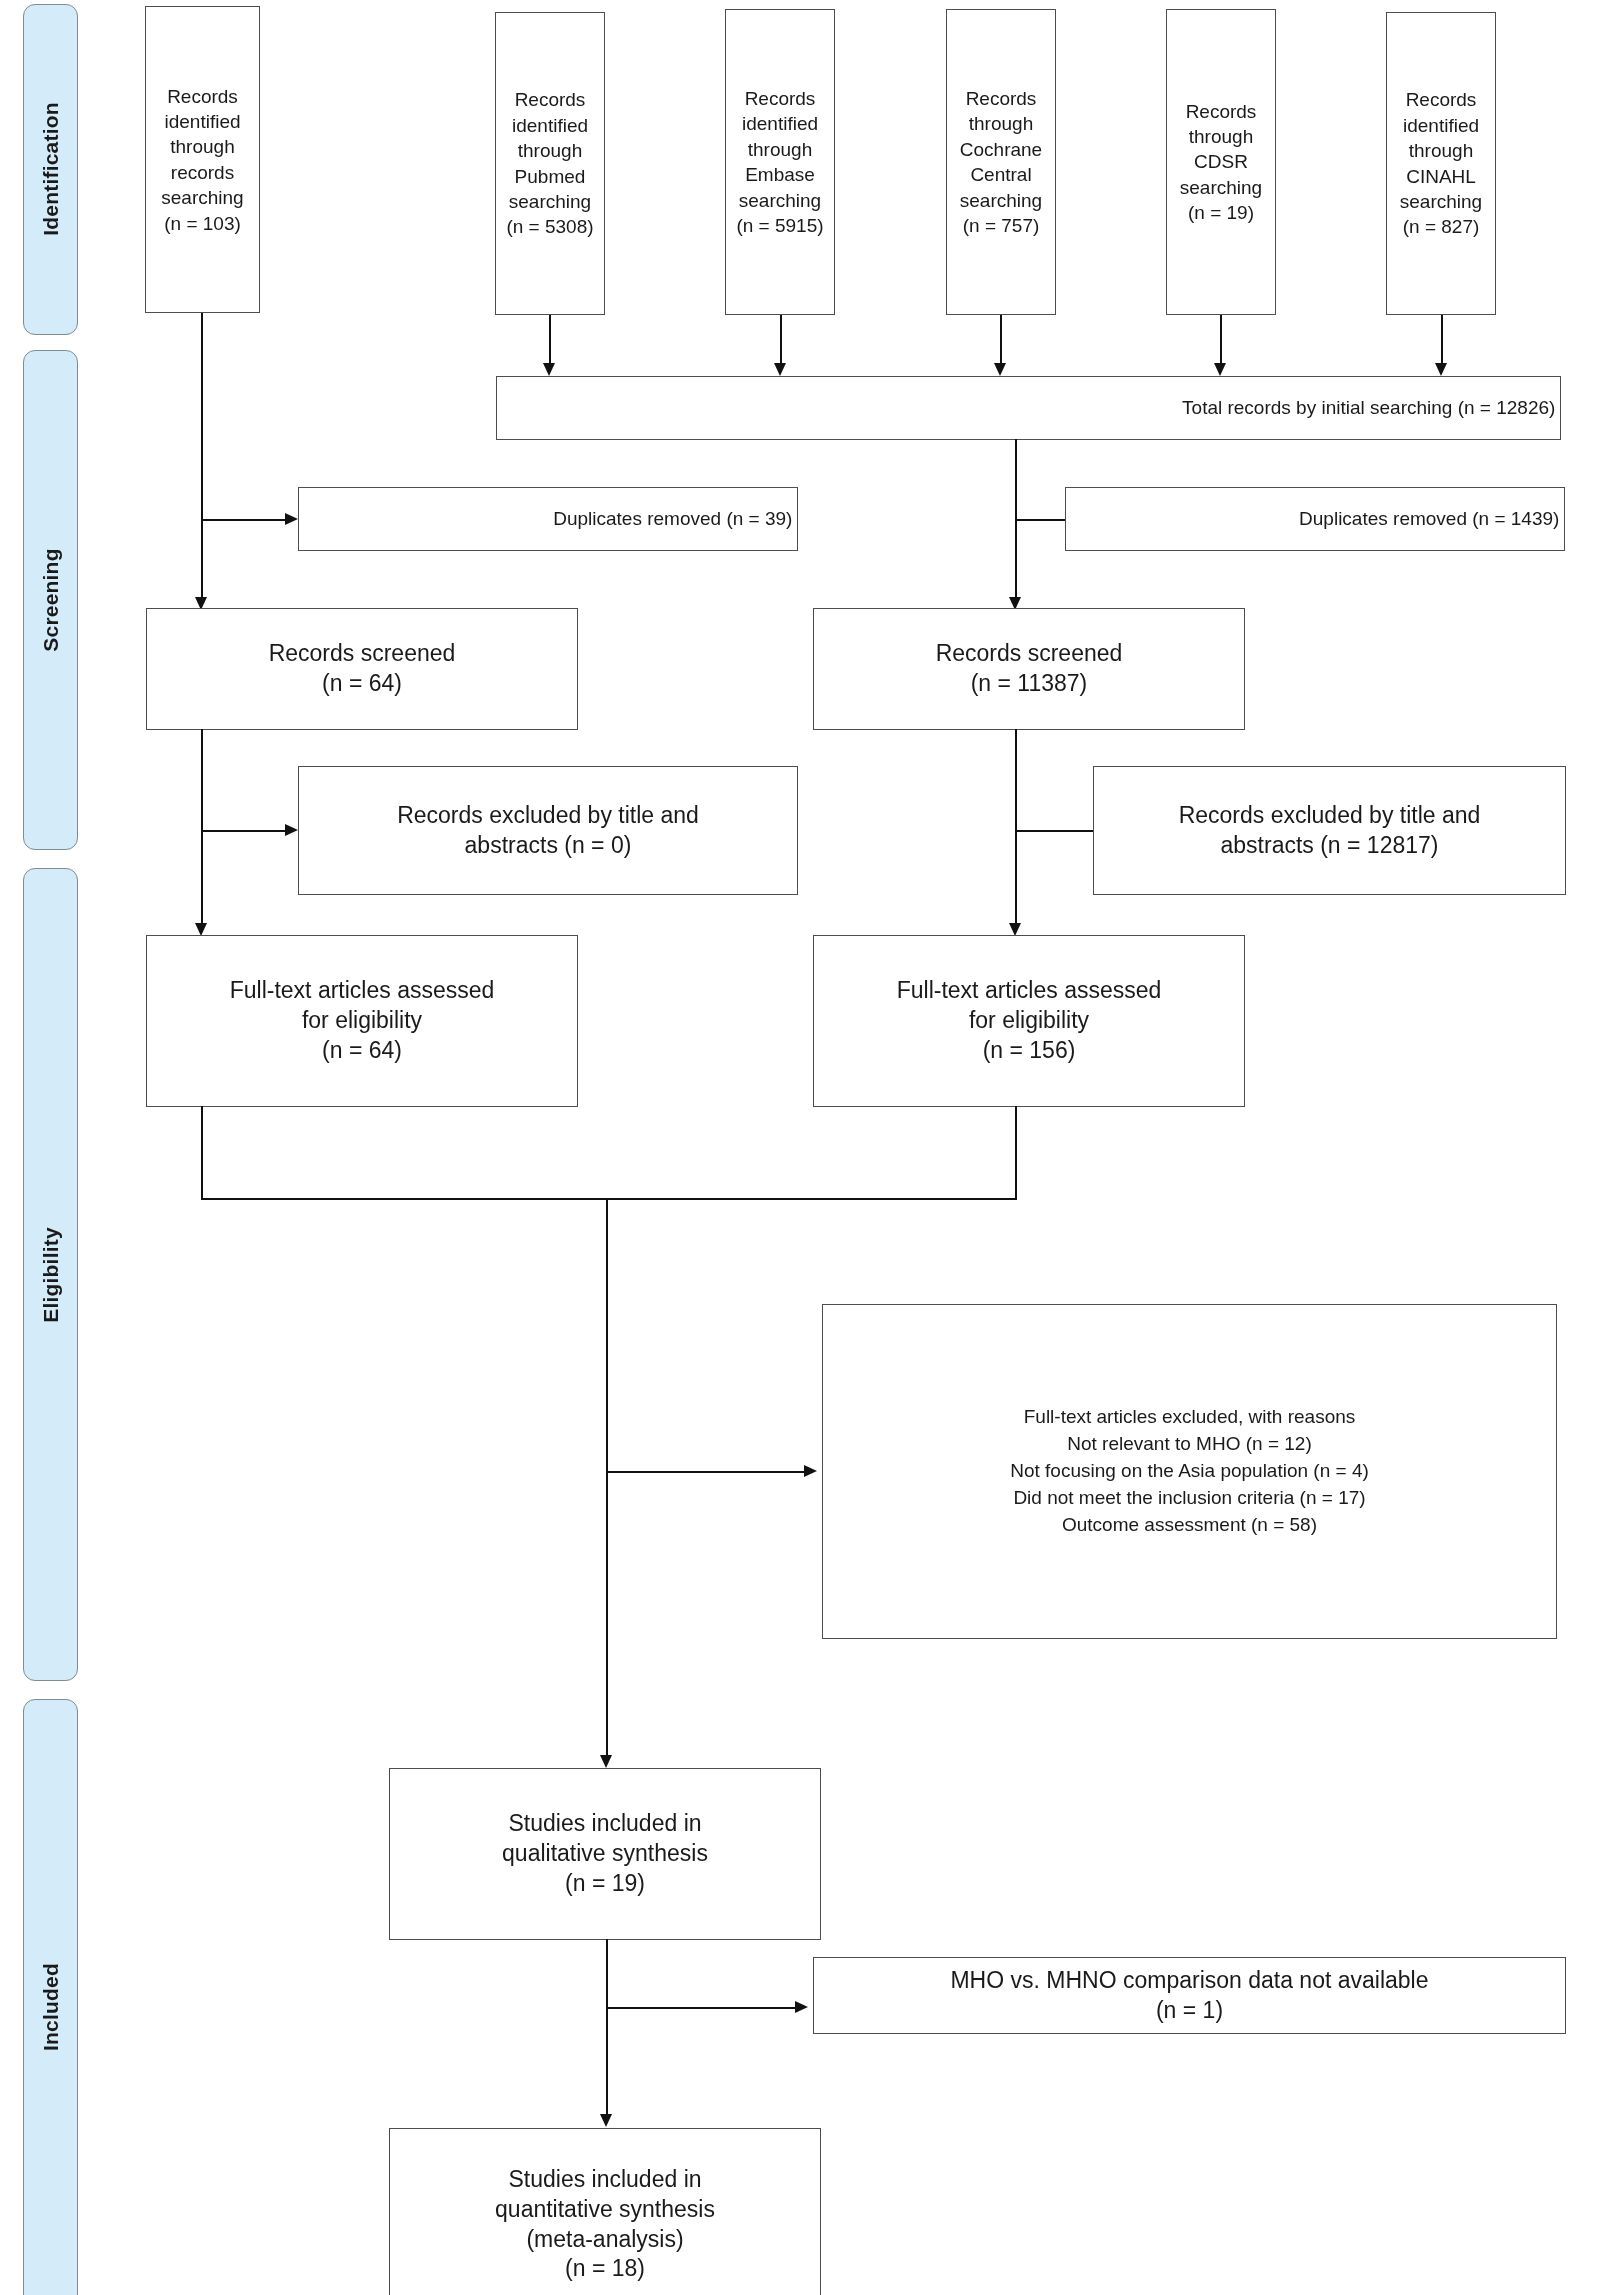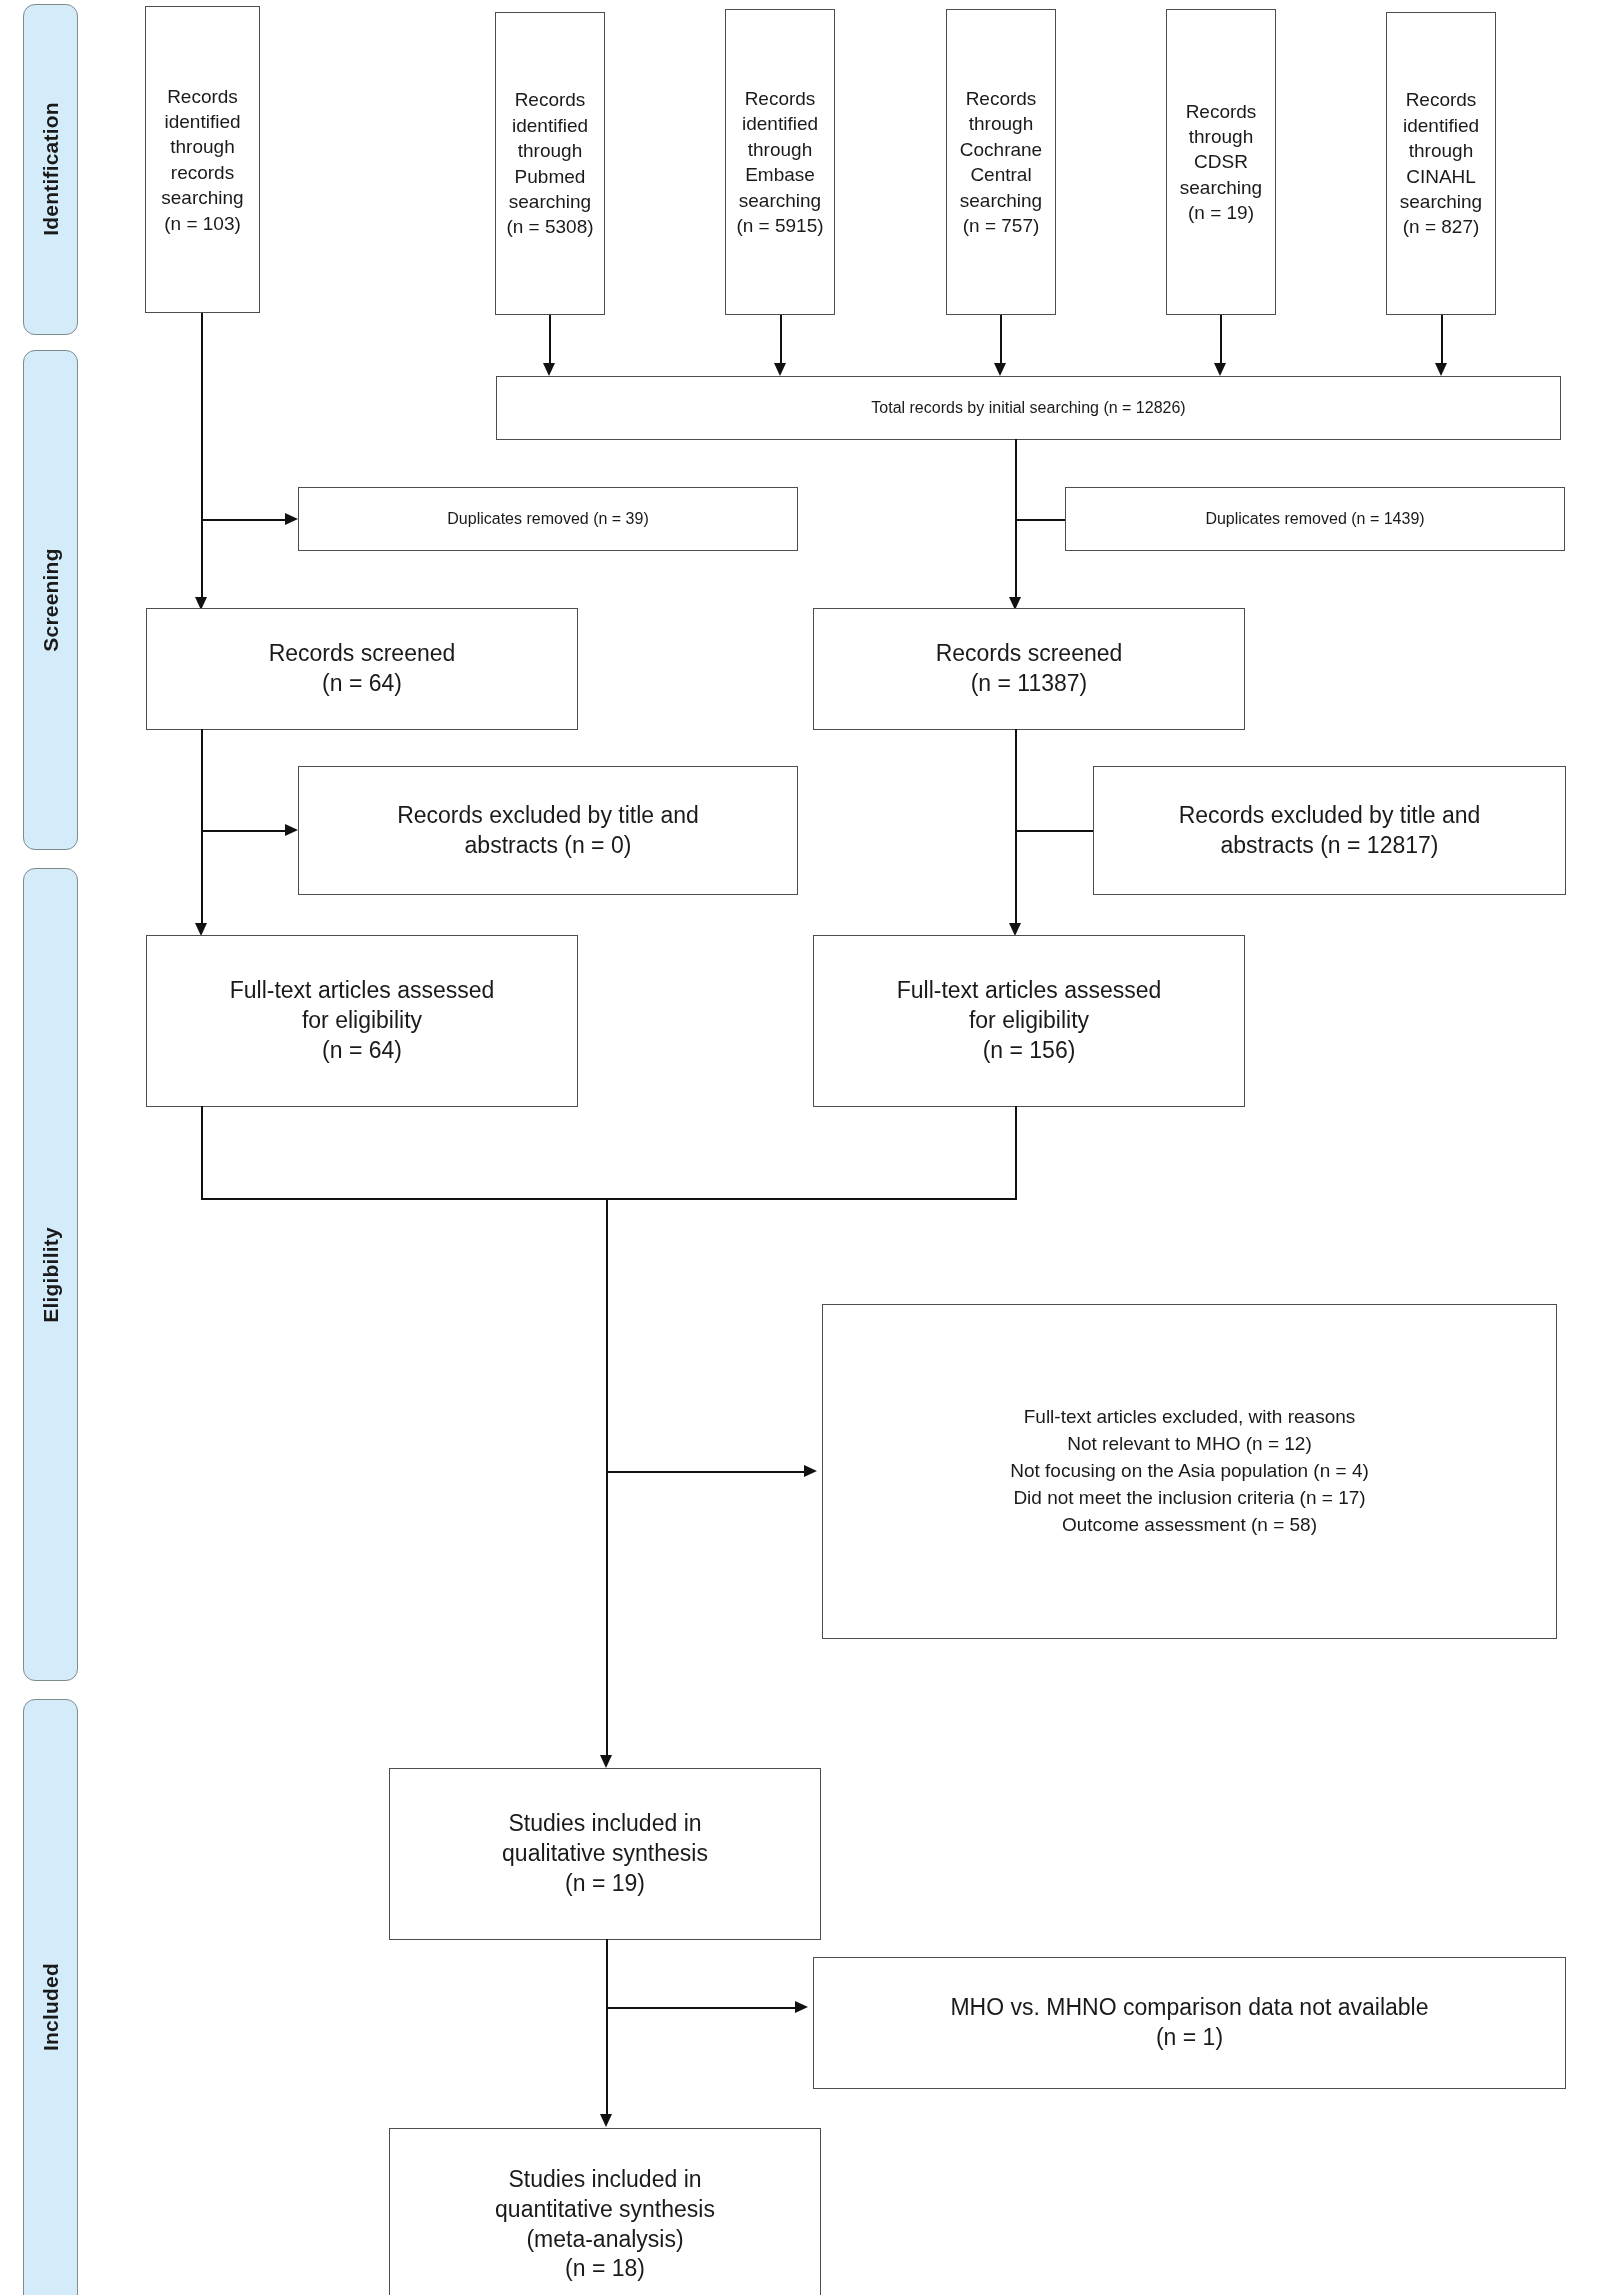--- a/index.html
+++ b/index.html
@@ -44,21 +44,21 @@
     justify-content:center;
     text-align:center;
     color:#1a1a1a;
     font-size:23px;
     line-height:1.30;
     padding:2.8px 4.6px;
   }
   .box .inner{width:100%;}
   .box .line{display:block;}
   .box.tall{font-size:19px;line-height:1.34;}
-  .box.wide{font-size:16px;}
+  .box.wide{font-size:19px;text-align:right;}
   .box.reasons{
     font-size:19px;
     line-height:1.42;
     align-items:center;
   }
   
   .vline{position:absolute;background:#111111;width:1.8px;}
   .hline{position:absolute;background:#111111;height:1.8px;}
   .arrow-down{
     position:absolute;
@@ -286,21 +286,21 @@
       <span class="line">(n = 19)</span>
     </div>
   </div>
 
   <div class="vline" style="left:606px; top:1939px; height:179px;"></div>
   <div class="arrow-down" style="left:600px; top:2114px;"></div>
 
   <div class="hline" style="left:606px; top:2007px; width:193px;"></div>
   <div class="arrow-right" style="left:795px; top:2001px;"></div>
 
-  <div class="box" style="left:813px; top:1957px; width:753px; height:132px;text-align:center;">
+  <div class="box" style="left:813px; top:1957px; width:753px; height:77px;text-align:center;">
     <div class="inner">
       <span class="line">MHO vs. MHNO comparison data not available</span>
       <span class="line">(n = 1)</span>
     </div>
   </div>
 
   <div class="box" style="left:389px; top:2128px; width:432px; height:193px;">
     <div class="inner">
       <span class="line">Studies included in</span>
       <span class="line">quantitative synthesis</span>

